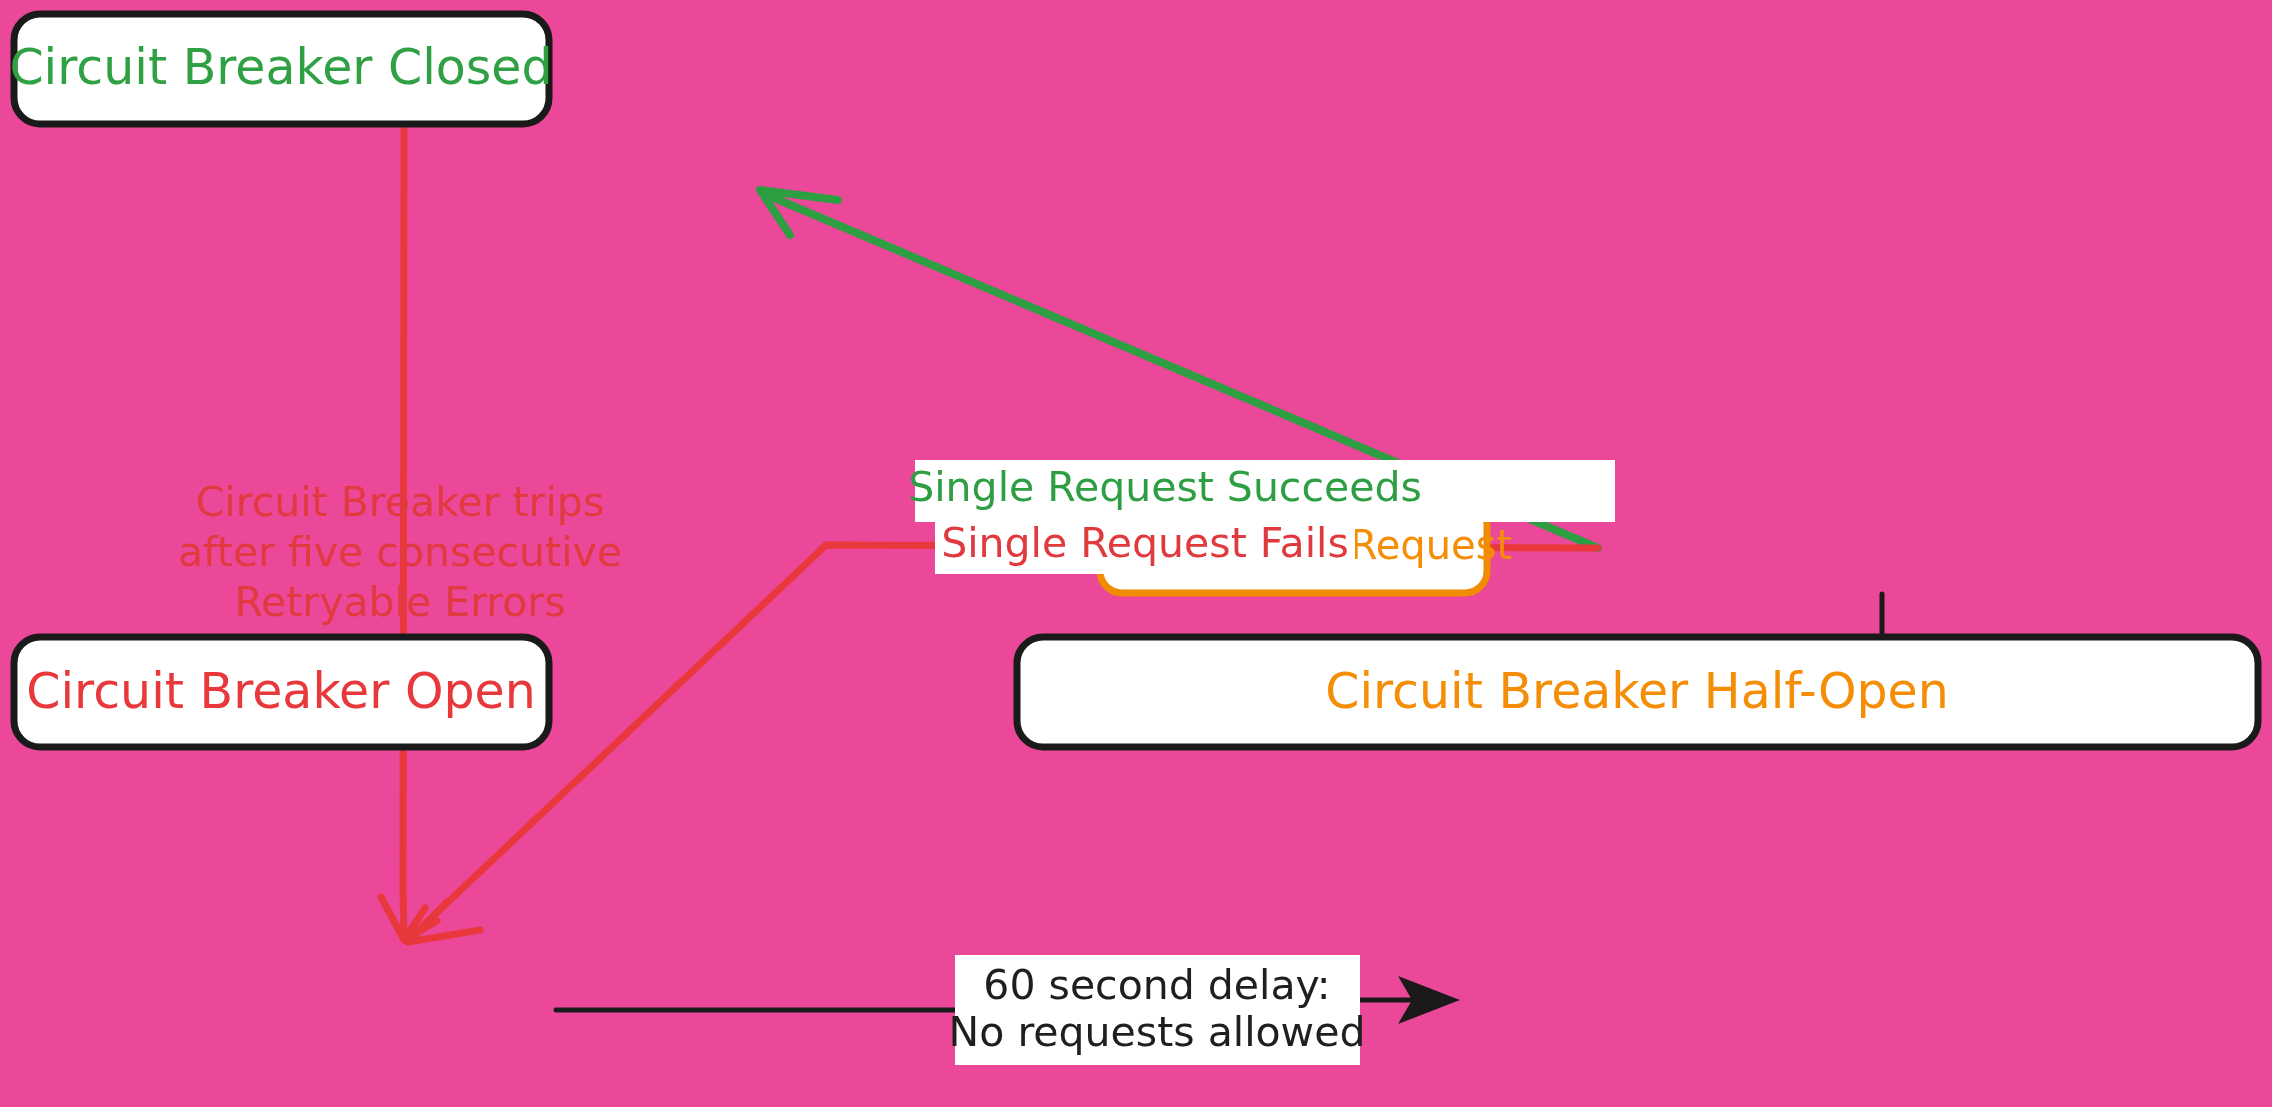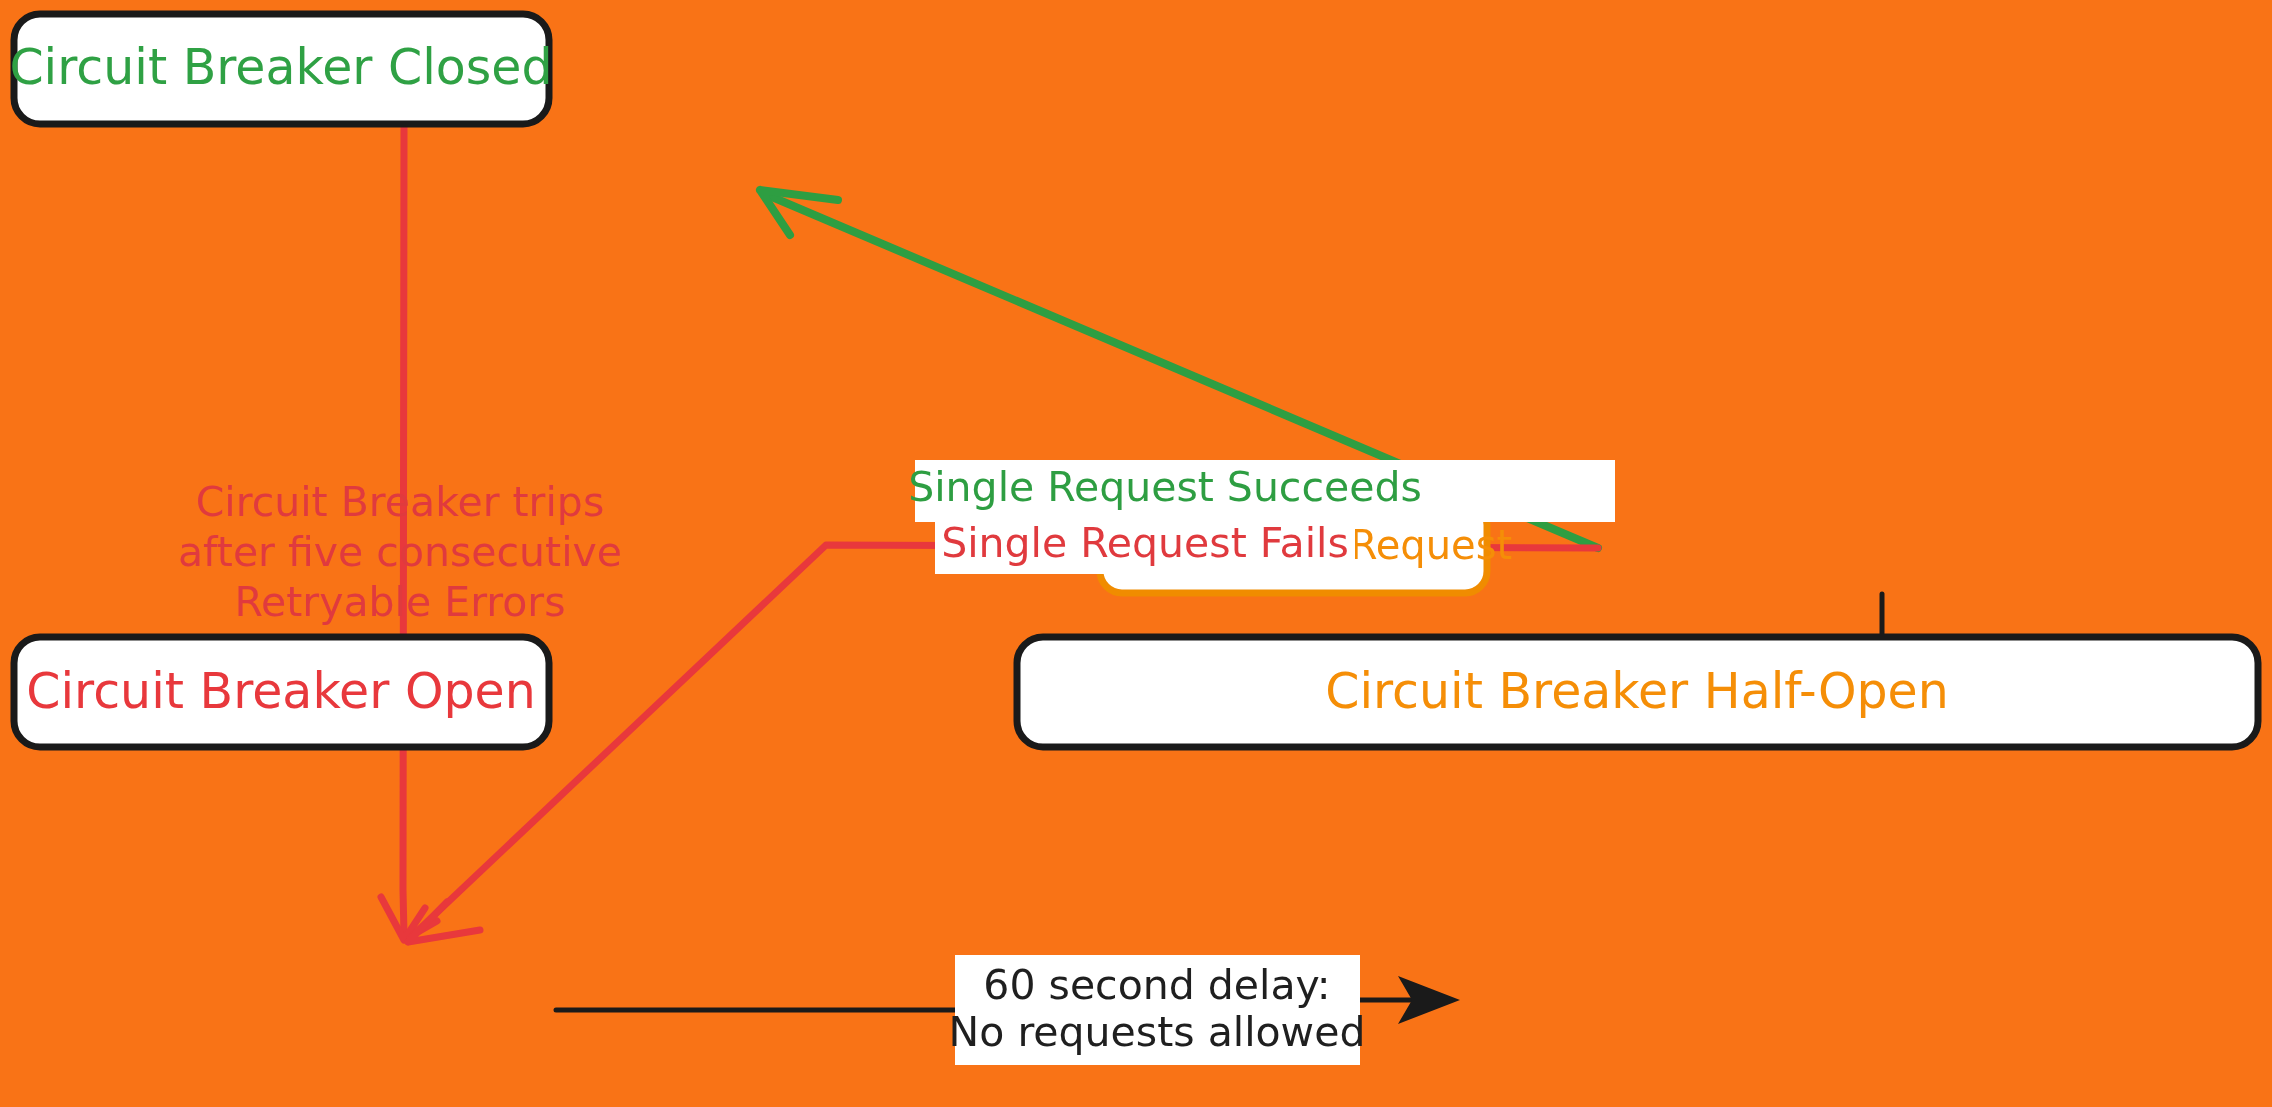--- a/index.html
+++ b/index.html
@@ -7,21 +7,21 @@
     padding: 0;
     background: #ffffff;
   }
   body {
     font-family: "DejaVu Sans", sans-serif;
   }
   #diagram-root {
     position: relative;
     width: 2272px;
     height: 1107px;
-    background: #f97316;
+    background: #ec4899;
     overflow: hidden;
   }
   svg.canvas {
     position: absolute;
     top: 0;
     left: 0;
     width: 2272px;
     height: 1107px;
   }
   .node-label {

